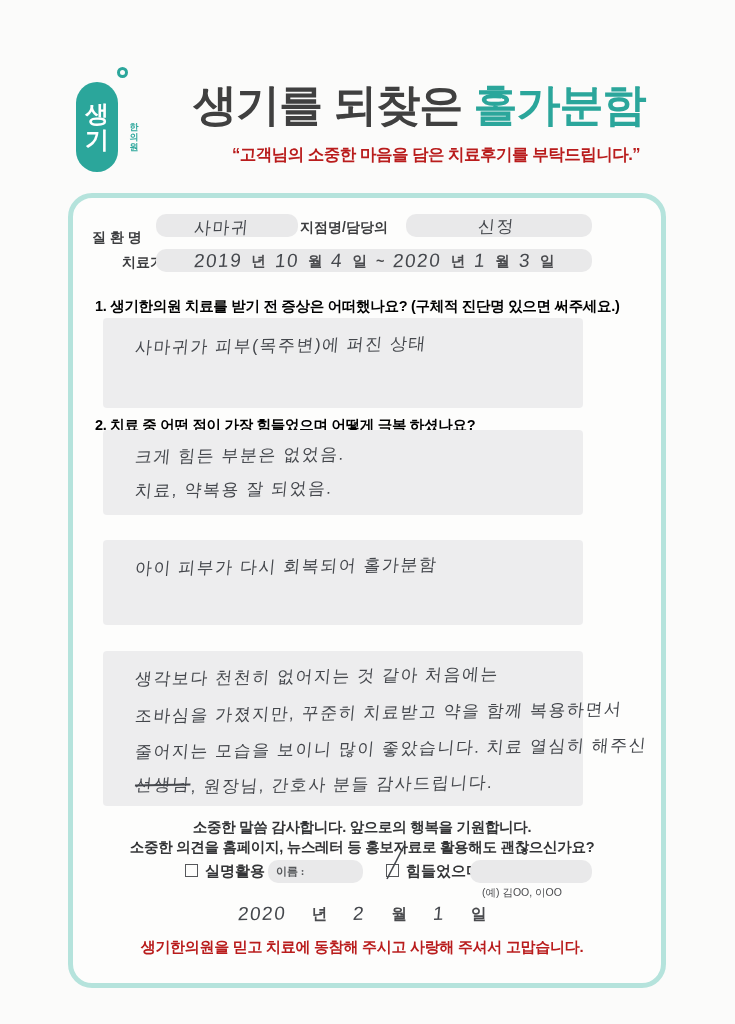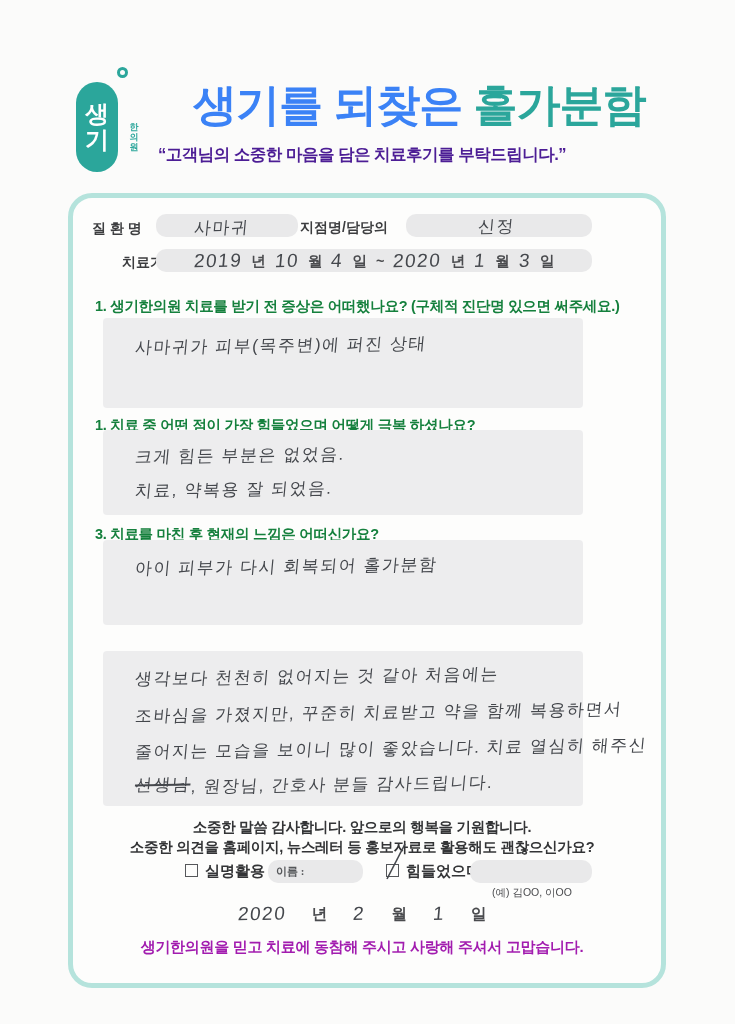--- a/index.html
+++ b/index.html
@@ -26,38 +26,38 @@
   }
   .logo-sub{
     position:absolute;left:127px;top:116px;
     writing-mode:vertical-rl;text-orientation:upright;
     font-size:9px;color:#2ba69b;letter-spacing:1px;font-weight:bold;
   }
   .title{
     position:absolute;left:193px;top:76px;width:470px;
     font-size:44px;font-weight:800;letter-spacing:-1px;white-space:nowrap;
   }
-  .title .t-gray{color:#3b82f6;}
+  .title .t-gray{color:#404040;}
   .title .t-teal{color:#2ba69b;}
   .subtitle{
-    position:absolute;left:158px;top:144px;width:470px;text-align:left;
-    font-size:16.5px;font-weight:bold;color:#4c1d95;letter-spacing:-0.5px;
+    position:absolute;left:170px;top:144px;width:470px;text-align:right;
+    font-size:16.5px;font-weight:bold;color:#b91c1c;letter-spacing:-0.5px;
   }
   
   .card{
     position:absolute;left:68px;top:193px;width:588px;height:785px;
     border:5px solid #b5e3dc;border-radius:24px;background:#fdfdfc;
   }
   .lbl{font-size:14px;font-weight:bold;color:#3c3d3f;letter-spacing:0;}
   .abs{position:absolute;}
   .field{
     background:#e9e9ea;border-radius:10px;height:23px;
   }
   .qlabel{
-    position:absolute;left:95px;font-size:14.5px;font-weight:bold;color:#15803d;
+    position:absolute;left:95px;font-size:14.5px;font-weight:bold;color:#000000;
     letter-spacing:-0.3px;white-space:nowrap;
   }
   .abox{
     position:absolute;left:103px;width:480px;background:#ededee;border-radius:4px;
   }
   
   .hand{
     color:#44474c;
     display:inline-block;
     transform:rotate(-0.8deg) skewX(-6deg);
@@ -74,21 +74,21 @@
   
   .center-text{position:absolute;left:68px;width:588px;text-align:center;}
   .thanks{font-size:14.5px;font-weight:bold;color:#333436;letter-spacing:-0.3px;}
   .checkbox{
     width:13px;height:13px;border:1.6px solid #55575a;background:transparent;
     display:inline-block;box-sizing:border-box;
   }
   .consent-lbl{font-size:15px;font-weight:bold;color:#333436;}
   .hint{font-size:10.5px;color:#4a4b4e;}
   .closing{
-    font-size:15px;font-weight:bold;color:#a21caf;letter-spacing:-0.3px;
+    font-size:15px;font-weight:bold;color:#b91c1c;letter-spacing:-0.3px;
   }
   .namefield-label{font-size:11px;font-weight:bold;color:#55575a;font-family:Liberation Serif, serif;}
   svg{display:block;}
 </style>
 </head>
 <body>
 
 <div class="sheet">
 
   <div class="logo-pill">
@@ -99,21 +99,21 @@
   <div class="logo-sub">한의원</div>
 
   <div class="title">
     <span class="t-gray">생기를 되찾은</span>
     <span class="t-teal">홀가분함</span>
   </div>
   <div class="subtitle">“고객님의 소중한 마음을 담은 치료후기를 부탁드립니다.”</div>
 
   <div class="card"></div>
 
-  <div class="abs lbl" style="left:92px;top:220px;">질 환 명</div>
+  <div class="abs lbl" style="left:92px;top:229px;">질 환 명</div>
   <div class="abs field" style="left:156px;top:214px;width:142px;">
     <span class="hand" style="margin-left:38px;margin-top:2px;">사마귀</span>
   </div>
   <div class="abs lbl" style="left:300px;top:219px;">지점명/담당의</div>
   <div class="abs field" style="left:406px;top:214px;width:186px;">
     <span class="hand" style="margin-left:72px;margin-top:1px;">신정</span>
   </div>
 
   <div class="abs lbl" style="left:92px;top:254px;margin-left:30px;">치료기간</div>
   <div class="abs field" style="left:156px;top:249px;width:436px;">
@@ -132,27 +132,26 @@
       <span class="hand big">3</span>
       <span class="unit">일</span>
     </div>
   </div>
 
   <div class="qlabel" style="top:297px;">1. 생기한의원 치료를 받기 전 증상은 어떠했나요? (구체적 진단명 있으면 써주세요.)</div>
   <div class="abox" style="top:318px;height:90px;">
     <span class="hand aline" style="top:16px;">사마귀가 피부(목주변)에 퍼진 상태</span>
   </div>
 
-  <div class="qlabel" style="top:416px;">1. 치료 중 어떤 점이 가장 힘들었으며 어떻게 극복 하셨나요?</div>
+  <div class="qlabel" style="top:416px;">2. 치료 중 어떤 점이 가장 힘들었으며 어떻게 극복 하셨나요?</div>
   <div class="abox" style="top:430px;height:85px;">
     <span class="hand aline" style="top:14px;">크게 힘든 부분은 없었음.</span>
     <span class="hand aline" style="top:48px;">치료, 약복용 잘 되었음.</span>
   </div>
 
-  <div class="qlabel" style="top:525px;">3. 치료를 마친 후 현재의 느낌은 어떠신가요?</div>
   <div class="abox" style="top:540px;height:85px;">
     <span class="hand aline" style="top:15px;">아이 피부가 다시 회복되어 홀가분함</span>
   </div>
 
   <div class="abox" style="top:651px;height:155px;">
     <span class="hand aline" style="top:14px;">생각보다 천천히 없어지는 것 같아 처음에는</span>
     <span class="hand aline" style="top:50px;">조바심을 가졌지만, 꾸준히 치료받고 약을 함께 복용하면서</span>
     <span class="hand aline" style="top:86px;">줄어지는 모습을 보이니 많이 좋았습니다. 치료 열심히 해주신</span>
     <span class="aline" style="top:122px;white-space:nowrap;">
       <span class="hand struck">선생님</span><span class="hand">, 원장님, 간호사 분들 감사드립니다.</span>
@@ -167,21 +166,21 @@
   <div class="abs field" style="left:268px;top:860px;width:95px;">
     <span class="namefield-label" style="margin-left:8px;line-height:23px;">이름 :</span>
   </div>
 
   <span class="abs checkbox" style="left:386px;top:864px;"></span>
   <svg class="abs" style="left:382px;top:842px;" width="30" height="40">
     <line x1="23" y1="2" x2="5" y2="37" stroke="#44474c" stroke-width="1.6"></line>
   </svg>
   <span class="abs consent-lbl" style="left:406px;top:862px;">힘들었으며</span>
   <div class="abs field" style="left:470px;top:860px;width:122px;"></div>
-  <span class="abs hint" style="left:492px;top:886px;">(예) 김OO, 이OO</span>
+  <span class="abs hint" style="left:482px;top:886px;">(예) 김OO, 이OO</span>
 
   <div class="abs" style="left:68px;top:903px;width:588px;display:flex;justify-content:center;">
     <div class="seq" style="gap:26px;">
       <span class="hand big">2020</span>
       <span class="unit" style="font-size:15.5px;">년</span>
       <span class="hand big">2</span>
       <span class="unit" style="font-size:15.5px;">월</span>
       <span class="hand big">1</span>
       <span class="unit" style="font-size:15.5px;">일</span>
     </div>

